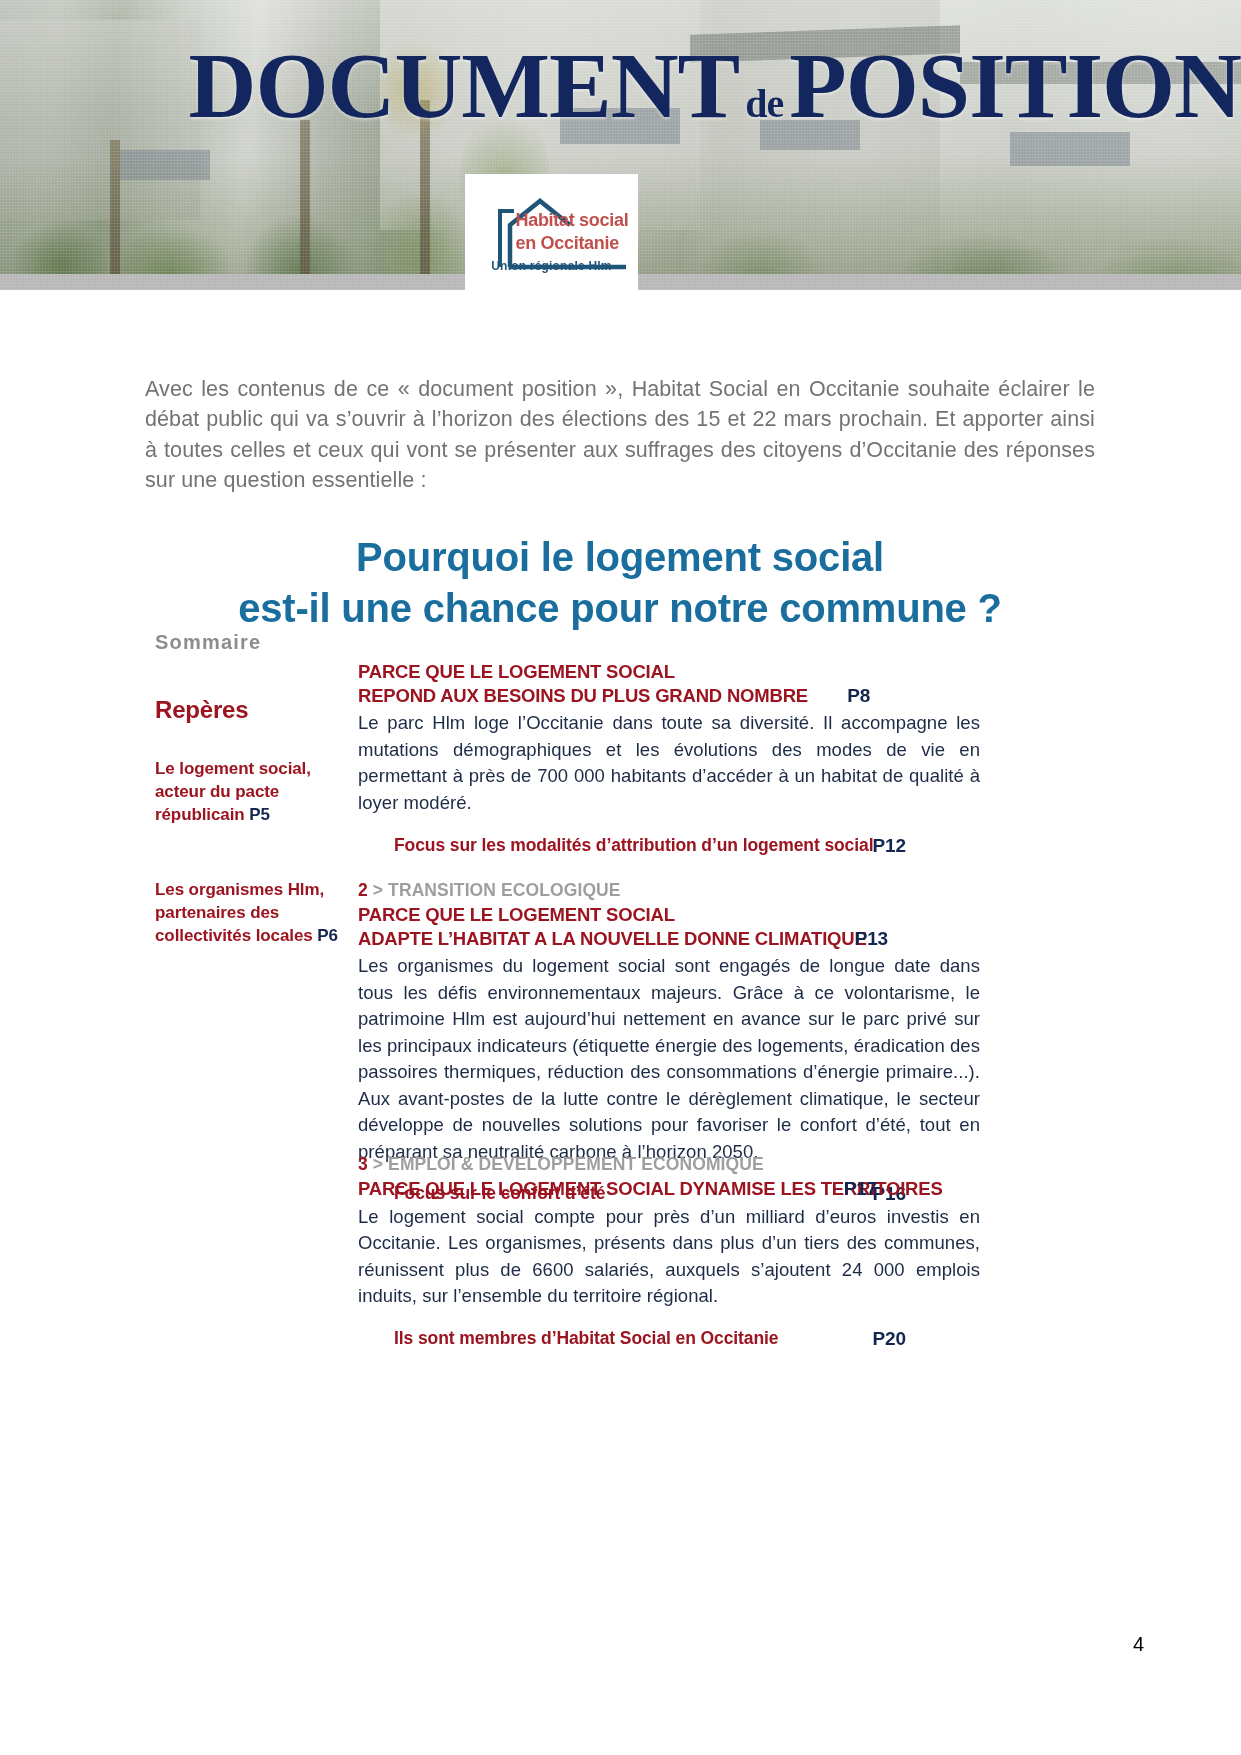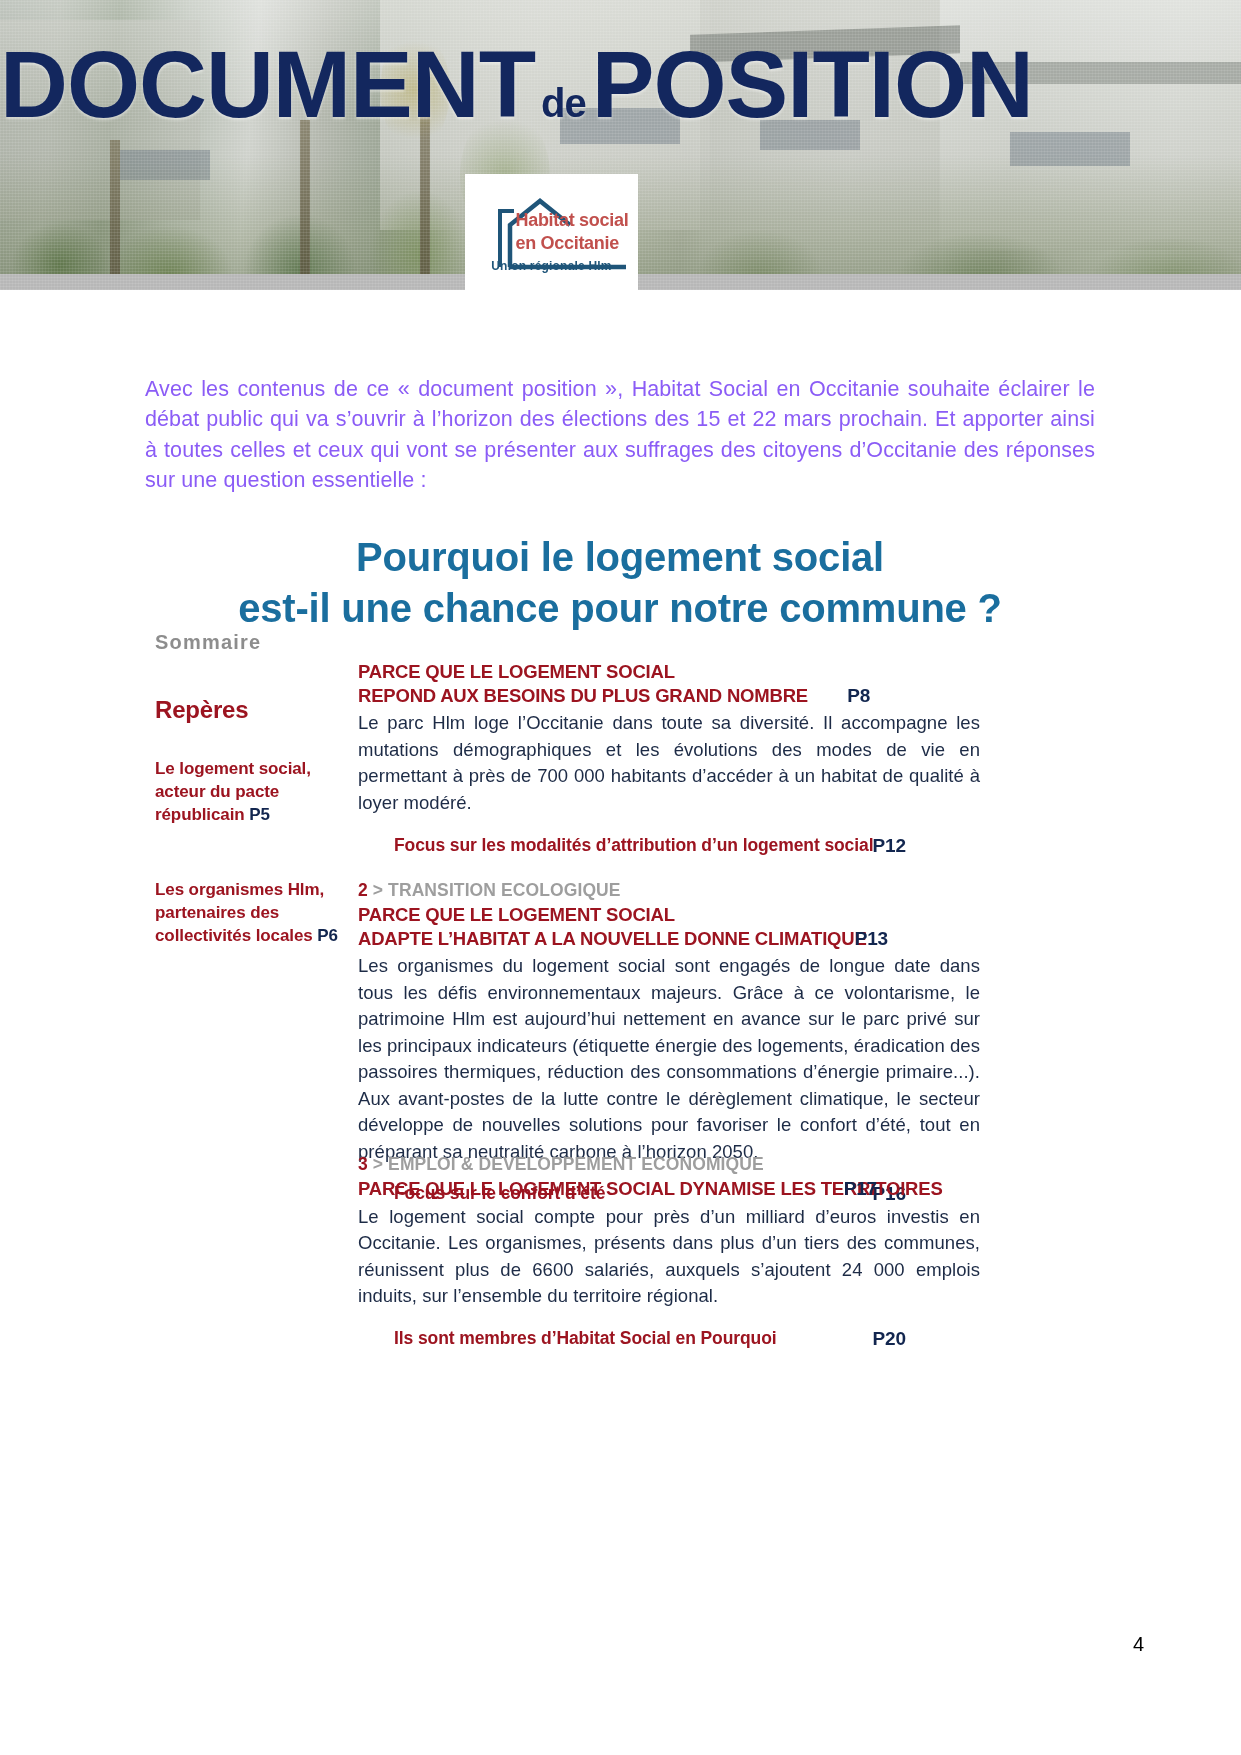--- a/index.html
+++ b/index.html
@@ -85,22 +85,22 @@
     position:absolute; inset:0;
     background-image:
       repeating-linear-gradient(0deg, rgba(255,255,255,.10) 0 1px, rgba(0,0,0,0) 1px 3px),
       repeating-linear-gradient(90deg, rgba(255,255,255,.07) 0 1px, rgba(0,0,0,0) 1px 3px);
     pointer-events:none;
   }
   .hero-title {
     position: absolute;
     left: 0; top: 38px;
     width: 1241px;
-    text-align: left;
-    font-family: Liberation Sans, sans-serif;
+    text-align: right;
+    font-family: Liberation Serif, serif;
     font-weight: bold;
     font-size: 94px;
     line-height: 1;
     color: #13275e;
     letter-spacing: -1px;
     text-shadow: 0 2px 3px rgba(255,255,255,.45);
     white-space: nowrap;
   }
   .hero-title .de {
     font-size: 40px;
@@ -150,21 +150,21 @@
     font-size: 12px;
     letter-spacing: 0.2px;
   }
 
   
   .intro {
     position: absolute;
     left: 145px;
     top: 352px;
     width: 950px;
-    color: #8b5cf6;
+    color: #737373;
     font-family: "Liberation Sans", sans-serif;
     font-size: 21.5px;
     line-height: 1.42;
     text-align: justify;
     letter-spacing: 0.1px;
   }
 
   .main-title {
     position: absolute;
     left: 90px;
@@ -405,20 +405,20 @@
       <span>EMPLOI &amp; DEVELOPPEMENT ECONOMIQUE</span>
     </div>
     <div class="sec-head">
       <span class="sec-head-line">
         <span>PARCE QUE LE LOGEMENT SOCIAL DYNAMISE LES TERRITOIRES</span>
         <span class="page-ref" style="right:103px;">P17</span>
       </span>
     </div>
     <p class="sec-body">Le logement social compte pour près d’un milliard d’euros investis en Occitanie. Les organismes, présents dans plus d’un tiers des communes, réunissent plus de 6600 salariés, auxquels s’ajoutent 24 000 emplois induits, sur l’ensemble du territoire régional.</p>
     <div class="focus">
-      <span>Ils sont membres d’Habitat Social en Pourquoi</span>
+      <span>Ils sont membres d’Habitat Social en Occitanie</span>
       <span class="page-ref">P20</span>
     </div>
   </div>
 
   <div class="folio">4</div>
 
 </div>
 
 </body></html>

